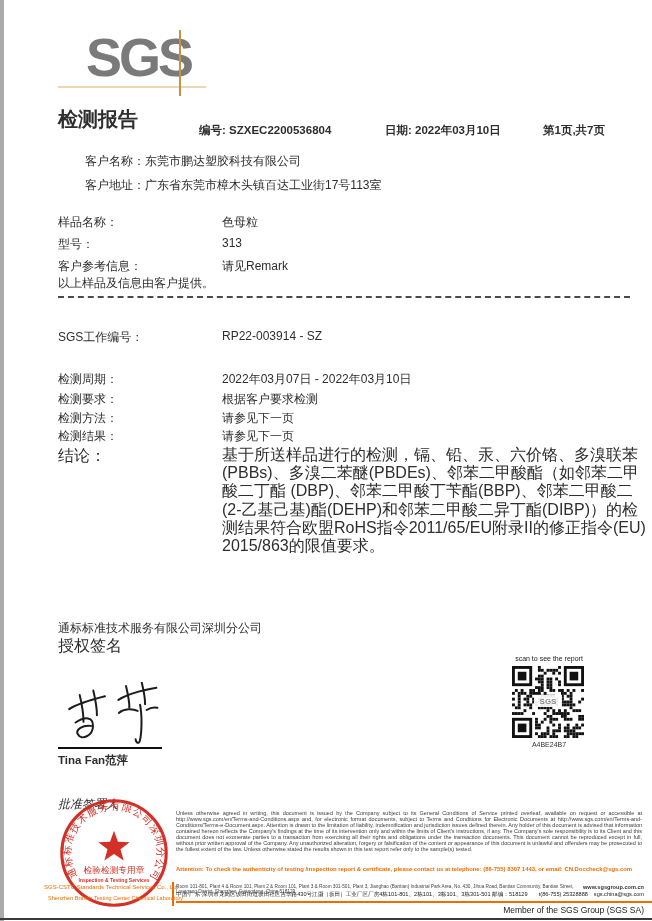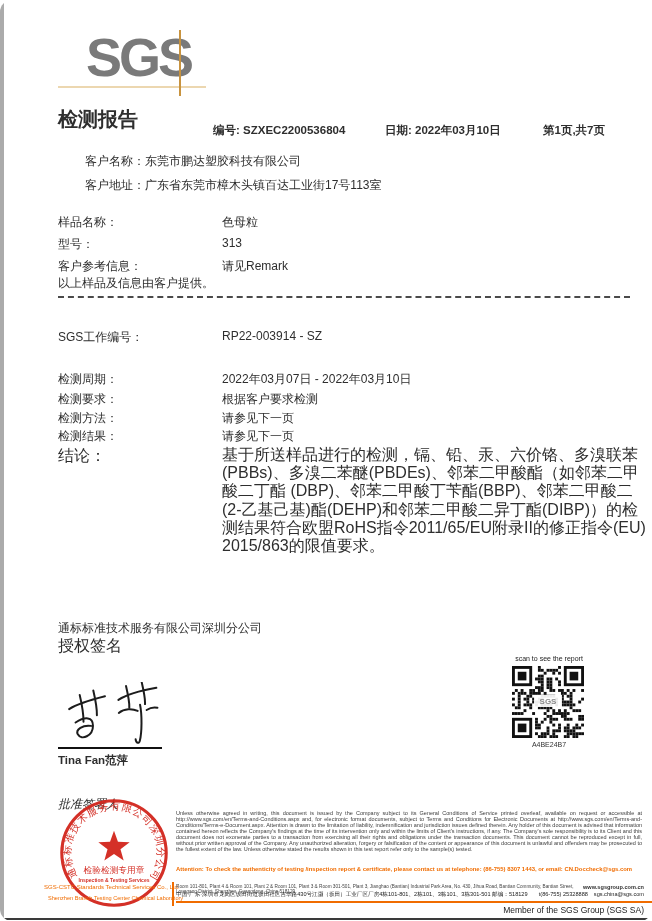--- a/index.html
+++ b/index.html
@@ -1,31 +1,31 @@
 <!DOCTYPE html>
 <html><head>
 <meta charset="utf-8">
 <style>
   * { margin:0; padding:0; box-sizing:border-box; }
   html,body { background:#ffffff; }
   body { font-family:"Liberation Sans","DejaVu Sans",sans-serif; color:#2e2e2e; }
-  #page { position:relative; width:652px; height:921px; background:#fff; overflow:hidden;border-radius:12px; }
+  #page { position:relative; width:652px; height:921px; background:#fff; overflow:hidden; }
 
   .edge-strip { position:absolute; left:0; top:0; width:4px; height:921px; background:#ababab; }
   .bottom-line { position:absolute; left:0; top:918px; width:652px; height:2px; background:#3a3a3a; }
 
   
   .logo { position:absolute; left:86px; top:30px; font-size:54px; font-weight:800; letter-spacing:-3px; color:#7a7a7a; line-height:1; }
   .logo-hline { position:absolute; left:58px; top:86px; width:148px; height:2px; background:#ecd7b0; }
   .logo-vline { position:absolute; left:179px; top:30px; width:2px; height:66px; background:#c8933f; }
 
   
   .report-title { position:absolute; left:58px; top:106px; font-size:20px; font-weight:700; }
   .hmeta { position:absolute; top:123px; font-size:11.5px; font-weight:700; white-space:nowrap; }
-  #h-no { left:213px; } #h-date { left:385px; } #h-pages { left:543px; }
+  #h-no { left:199px; } #h-date { left:385px; } #h-pages { left:543px; }
 
   
   .row { position:absolute; left:58px; display:flex; font-size:12px; white-space:nowrap; }
   .row .lab { flex:0 0 auto; }
   .client .lab { width:87px;text-align:right; }
   .wide .lab { width:164px; }
   .note { position:absolute; left:58px; font-size:12px; }
 
   .sep-dash { position:absolute; left:58px; top:296px; width:572px; border-top:2px dashed #4a4a4a; }
 

